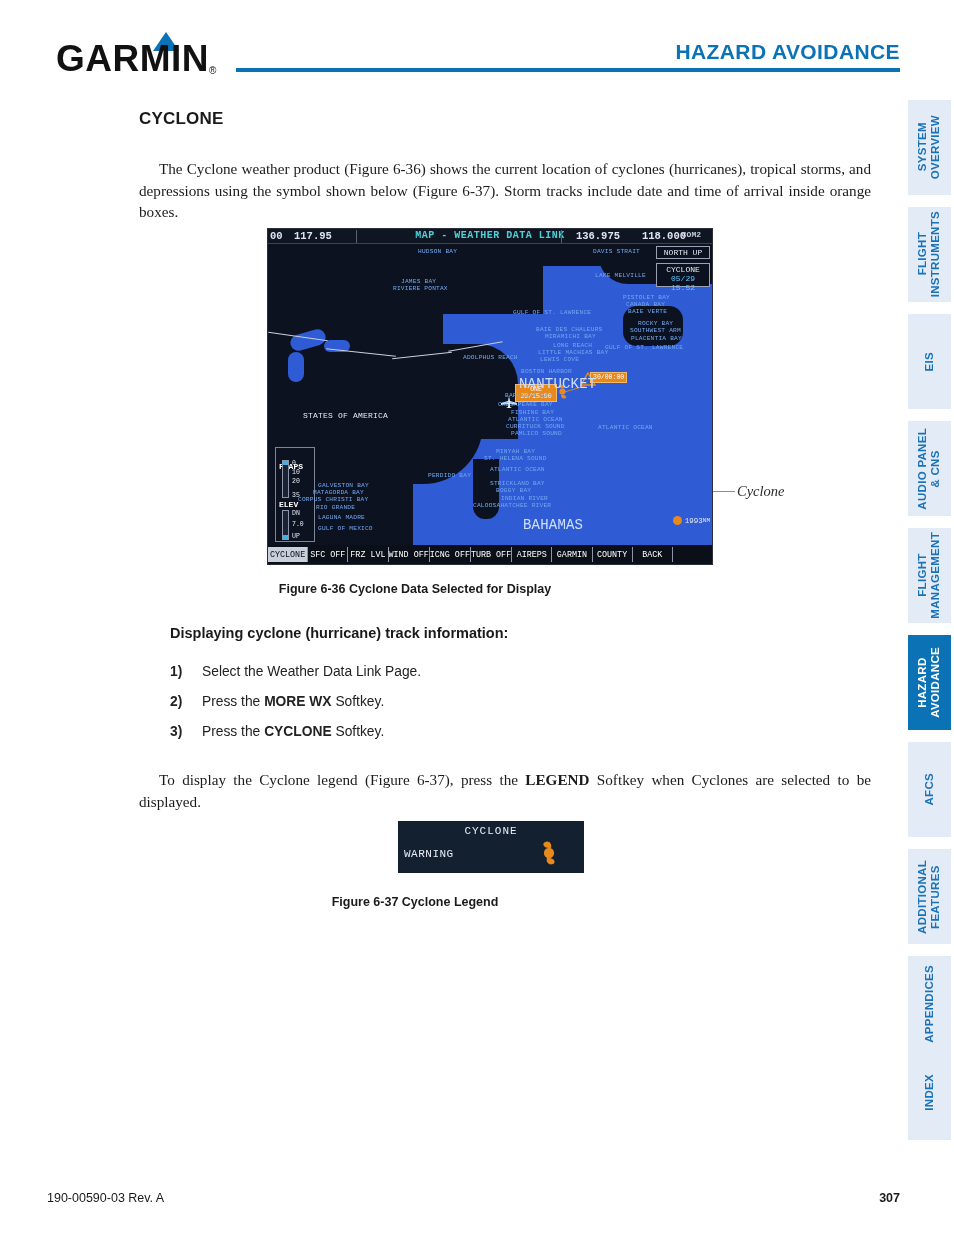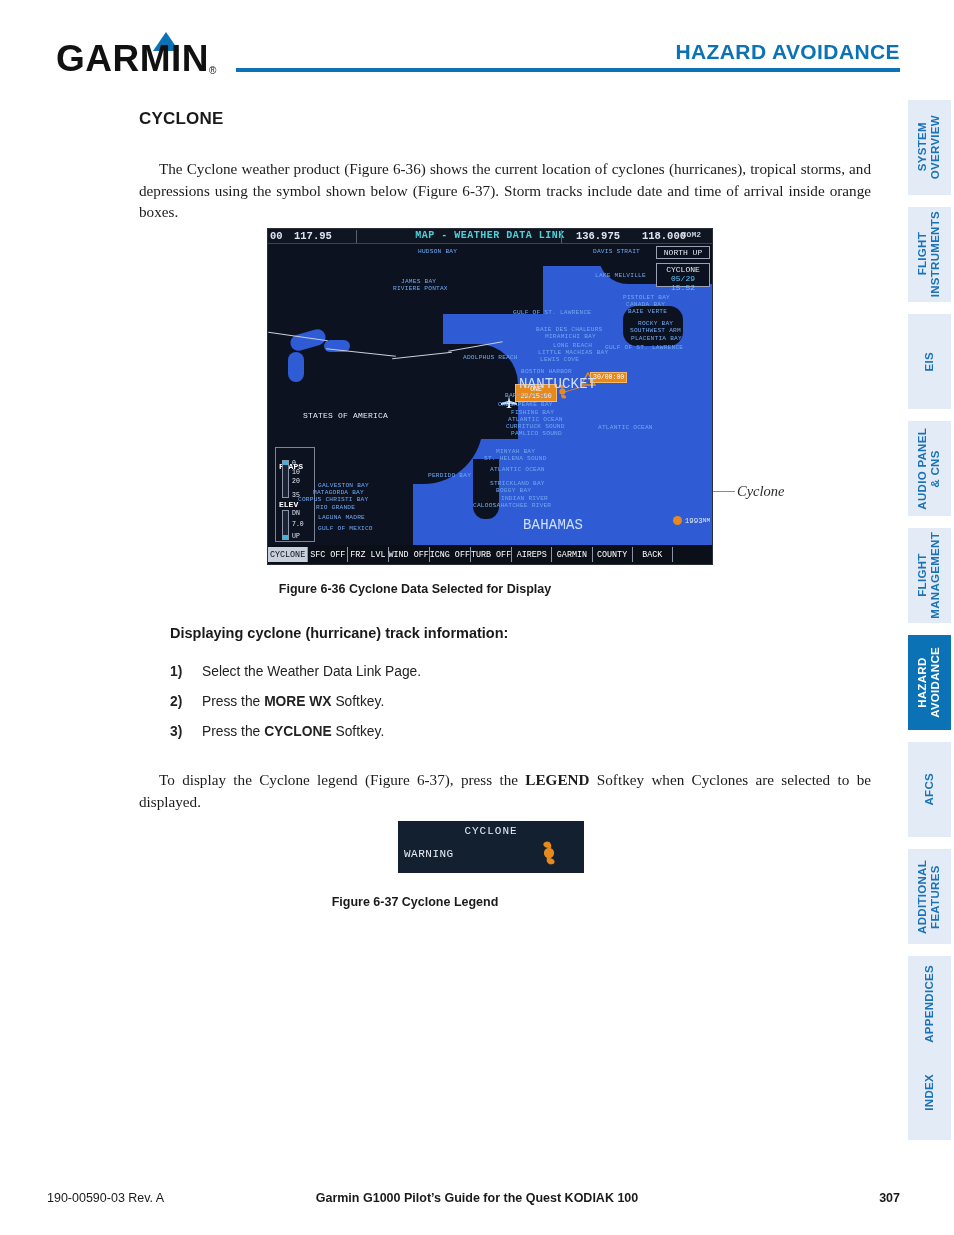--- a/index.html
+++ b/index.html
@@ -646,15 +646,14 @@
       <path d="M12 7.6 C 5.5 7.4, 3.6 1.6, 9 0.6 C 13.4 0, 15.4 4.2, 14.2 7.8 Z" fill="#e8891c"></path>
       <path d="M12 18.4 C 18.5 18.6, 20.4 24.4, 15 25.4 C 10.6 26, 8.6 21.8, 9.8 18.2 Z" fill="#e8891c"></path>
     </svg>
   </div>
 
   <div class="figcap" id="figcap-37">Figure 6-37  Cyclone Legend</div>
 </div>
 
 <div id="footer">
   <span id="footer-left">190-00590-03  Rev. A</span>
-  <span id="footer-center">Garmin G1000 Pilot’s Guide for the Quest KODIAK 100</span>
   <span id="footer-page">307</span>
 </div>
 
 </body></html>

